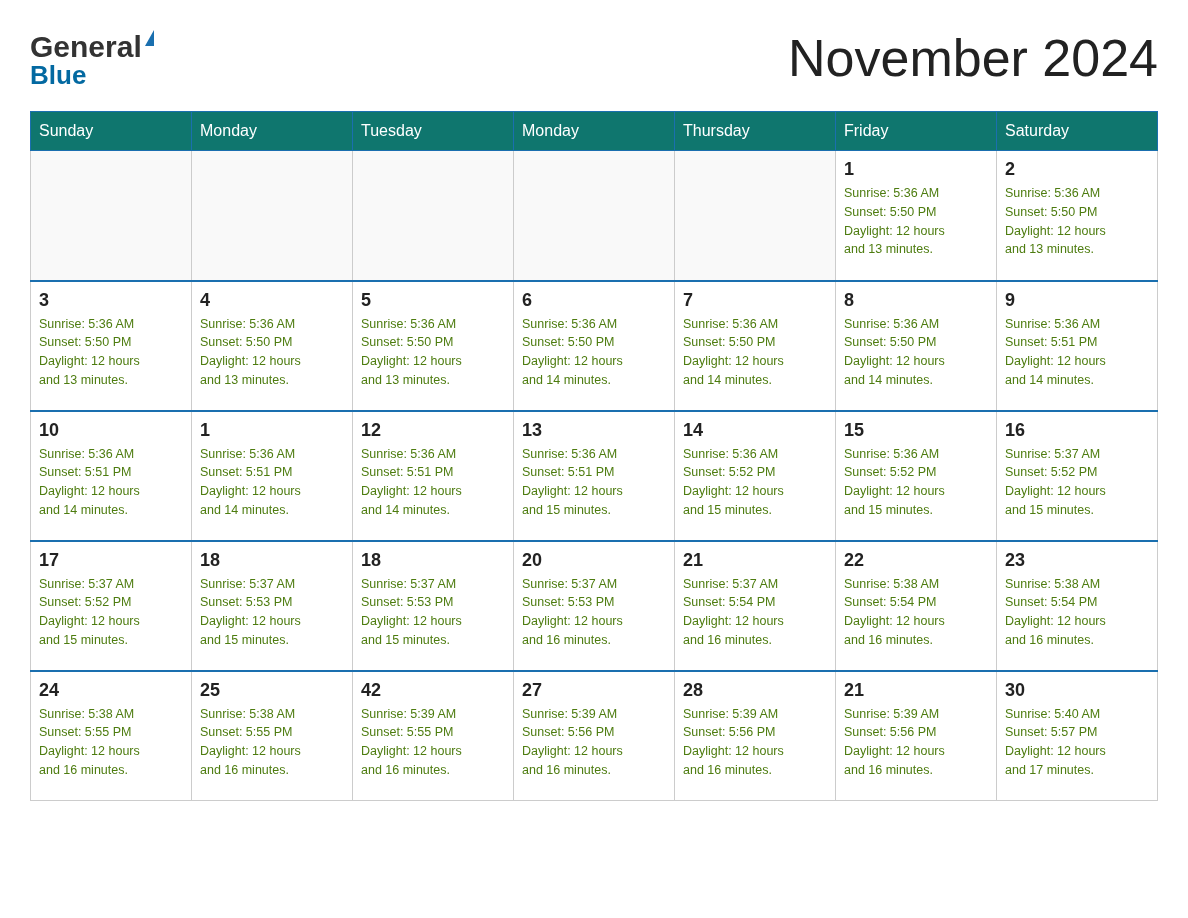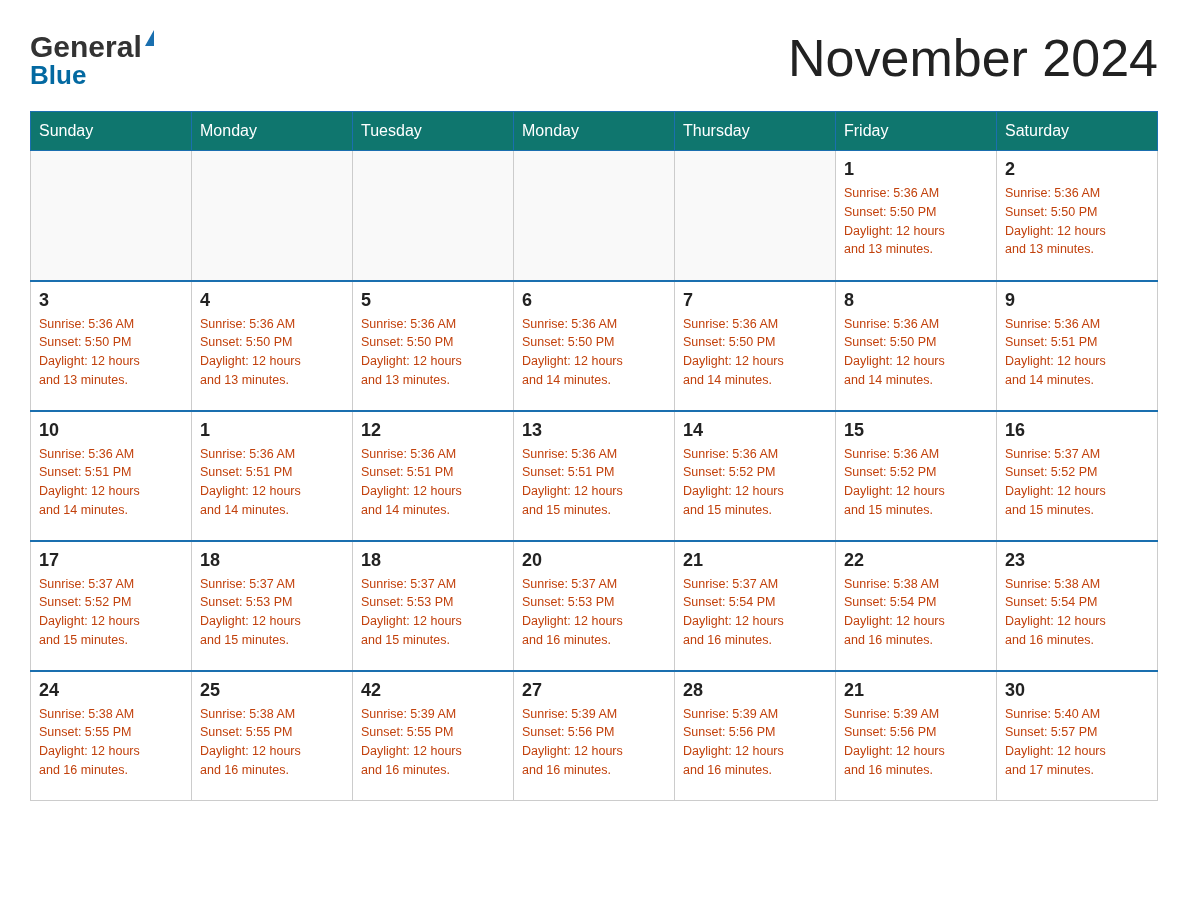--- a/index.html
+++ b/index.html
@@ -59,21 +59,21 @@
     }
     .day-number {
       font-size: 18px;
       font-weight: bold;
       color: #222;
       margin-bottom: 4px;
       display: block;
     }
     .day-info {
       font-size: 12.5px;
-      color: #c2410c;
+      color: #4d7c0f;
       line-height: 1.5;
     }
     .empty-cell {
       background: #f9f9f9;
     }
     .row-top-border td {
       border-top: 2px solid #1a6faf;
     }
   </style>
 </head>

